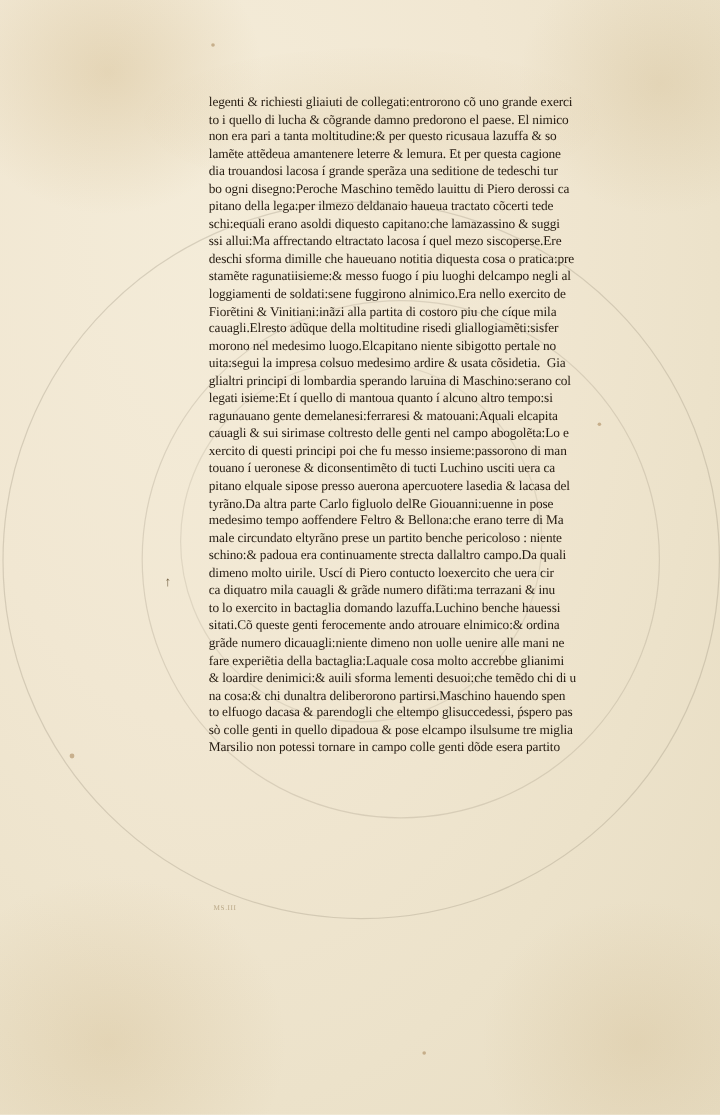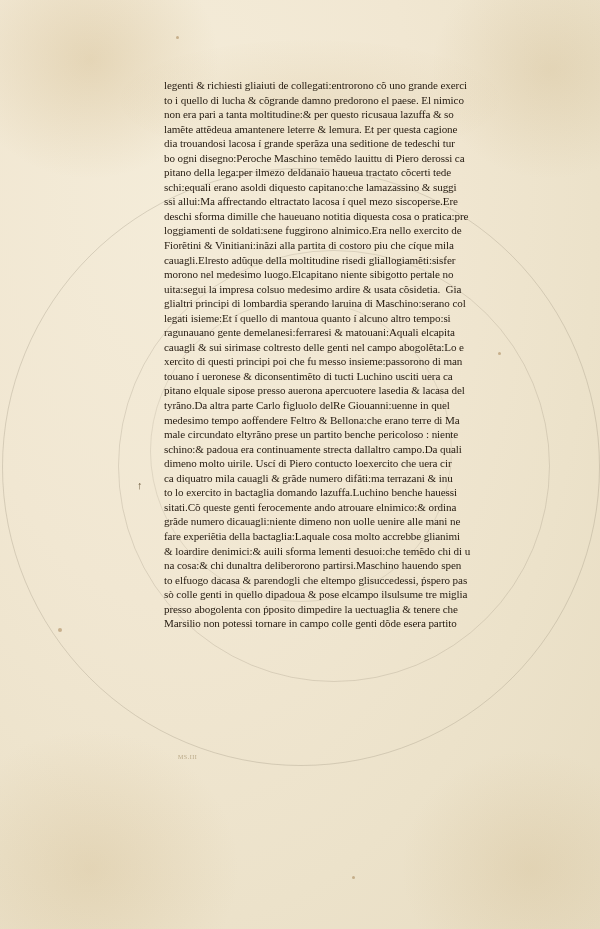--- a/index.html
+++ b/index.html
@@ -73,21 +73,21 @@
   .foxing {
     position: absolute;
     width: 4px; height: 4px;
     border-radius: 50%;
     background: rgba(150,110,60,0.45);
     pointer-events: none;
   }
 
   #textblock {
     position: absolute;
-    left: 164px;
+    left: 174px;
     top: 78px;
     width: 272px;
     text-align: center;
   }
 
   .line {
     font-family: "Liberation Serif", serif;
     font-size: 11.1px;
     line-height: 14.55px;
     color: #241a10;
@@ -140,46 +140,46 @@
       <div class="line">legenti &amp; richiesti gliaiuti de collegati:entrorono cõ uno grande exerci</div>
       <div class="line">to i quello di lucha &amp; cõgrande damno predorono el paese. El nimico</div>
       <div class="line">non era pari a tanta moltitudine:&amp; per questo ricusaua lazuffa &amp; so</div>
       <div class="line">lamẽte attẽdeua amantenere leterre &amp; lemura. Et per questa cagione</div>
       <div class="line">dia trouandosi lacosa í grande sperãza una seditione de tedeschi tur</div>
       <div class="line">bo ogni disegno:Peroche Maschino temẽdo lauittu di Piero derossi ca</div>
       <div class="line">pitano della lega:per ilmezo deldanaio haueua tractato cõcerti tede</div>
       <div class="line">schi:equali erano asoldi diquesto capitano:che lamazassino &amp; suggi</div>
       <div class="line">ssi allui:Ma affrectando eltractato lacosa í quel mezo siscoperse.Ere</div>
       <div class="line">deschi sforma dimille che haueuano notitia diquesta cosa o pratica:pre</div>
+      <div class="line">stamẽte ragunatiisieme:&amp; messo fuogo í piu luoghi delcampo negli al</div>
       <div class="line">loggiamenti de soldati:sene fuggirono alnimico.Era nello exercito de</div>
       <div class="line">Fiorẽtini &amp; Vinitiani:inãzi alla partita di costoro piu che cíque mila</div>
       <div class="line">cauagli.Elresto adũque della moltitudine risedi gliallogiamẽti:sisfer</div>
       <div class="line">morono nel medesimo luogo.Elcapitano niente sibigotto pertale no</div>
       <div class="line">uita:segui la impresa colsuo medesimo ardire &amp; usata cõsidetia.  Gia</div>
       <div class="line">glialtri principi di lombardia sperando laruina di Maschino:serano col</div>
       <div class="line">legati isieme:Et í quello di mantoua quanto í alcuno altro tempo:si</div>
       <div class="line">ragunauano gente demelanesi:ferraresi &amp; matouani:Aquali elcapita</div>
       <div class="line">cauagli &amp; sui sirimase coltresto delle genti nel campo abogolẽta:Lo e</div>
       <div class="line">xercito di questi principi poi che fu messo insieme:passorono di man</div>
       <div class="line">touano í ueronese &amp; diconsentimẽto di tucti Luchino usciti uera ca</div>
       <div class="line">pitano elquale sipose presso auerona apercuotere lasedia &amp; lacasa del</div>
-      <div class="line">tyrãno.Da altra parte Carlo figluolo delRe Giouanni:uenne in quel</div>
+      <div class="line">tyrãno.Da altra parte Carlo figluolo delRe Giouanni:uenne in pose</div>
       <div class="line">medesimo tempo aoffendere Feltro &amp; Bellona:che erano terre di Ma</div>
       <div class="line">male circundato eltyrãno prese un partito benche pericoloso : niente</div>
       <div class="line">schino:&amp; padoua era continuamente strecta dallaltro campo.Da quali</div>
       <div class="line">dimeno molto uirile. Uscí di Piero contucto loexercito che uera cir</div>
       <div class="line">ca diquatro mila cauagli &amp; grãde numero difãti:ma terrazani &amp; inu</div>
       <div class="line">to lo exercito in bactaglia domando lazuffa.Luchino benche hauessi</div>
       <div class="line">sitati.Cõ queste genti ferocemente ando atrouare elnimico:&amp; ordina</div>
       <div class="line">grãde numero dicauagli:niente dimeno non uolle uenire alle mani ne</div>
       <div class="line">fare experiẽtia della bactaglia:Laquale cosa molto accrebbe glianimi</div>
       <div class="line">&amp; loardire denimici:&amp; auili sforma lementi desuoi:che temẽdo chi di u</div>
       <div class="line">na cosa:&amp; chi dunaltra deliberorono partirsi.Maschino hauendo spen</div>
       <div class="line">to elfuogo dacasa &amp; parendogli che eltempo glisuccedessi, ṕspero pas</div>
       <div class="line">sò colle genti in quello dipadoua &amp; pose elcampo ilsulsume tre miglia</div>
-      <div class="line">presso abogolenta con ṕposito dimpedire la uectuaglia &amp; tenere che</div>
       <div class="line">Marsilio non potessi tornare in campo colle genti dõde esera partito</div>
     </div>
 
   <div class="margin-mark">↑</div>
   <div class="shelfmark">MS.III</div>
 
 </div>
 
 </body></html>

